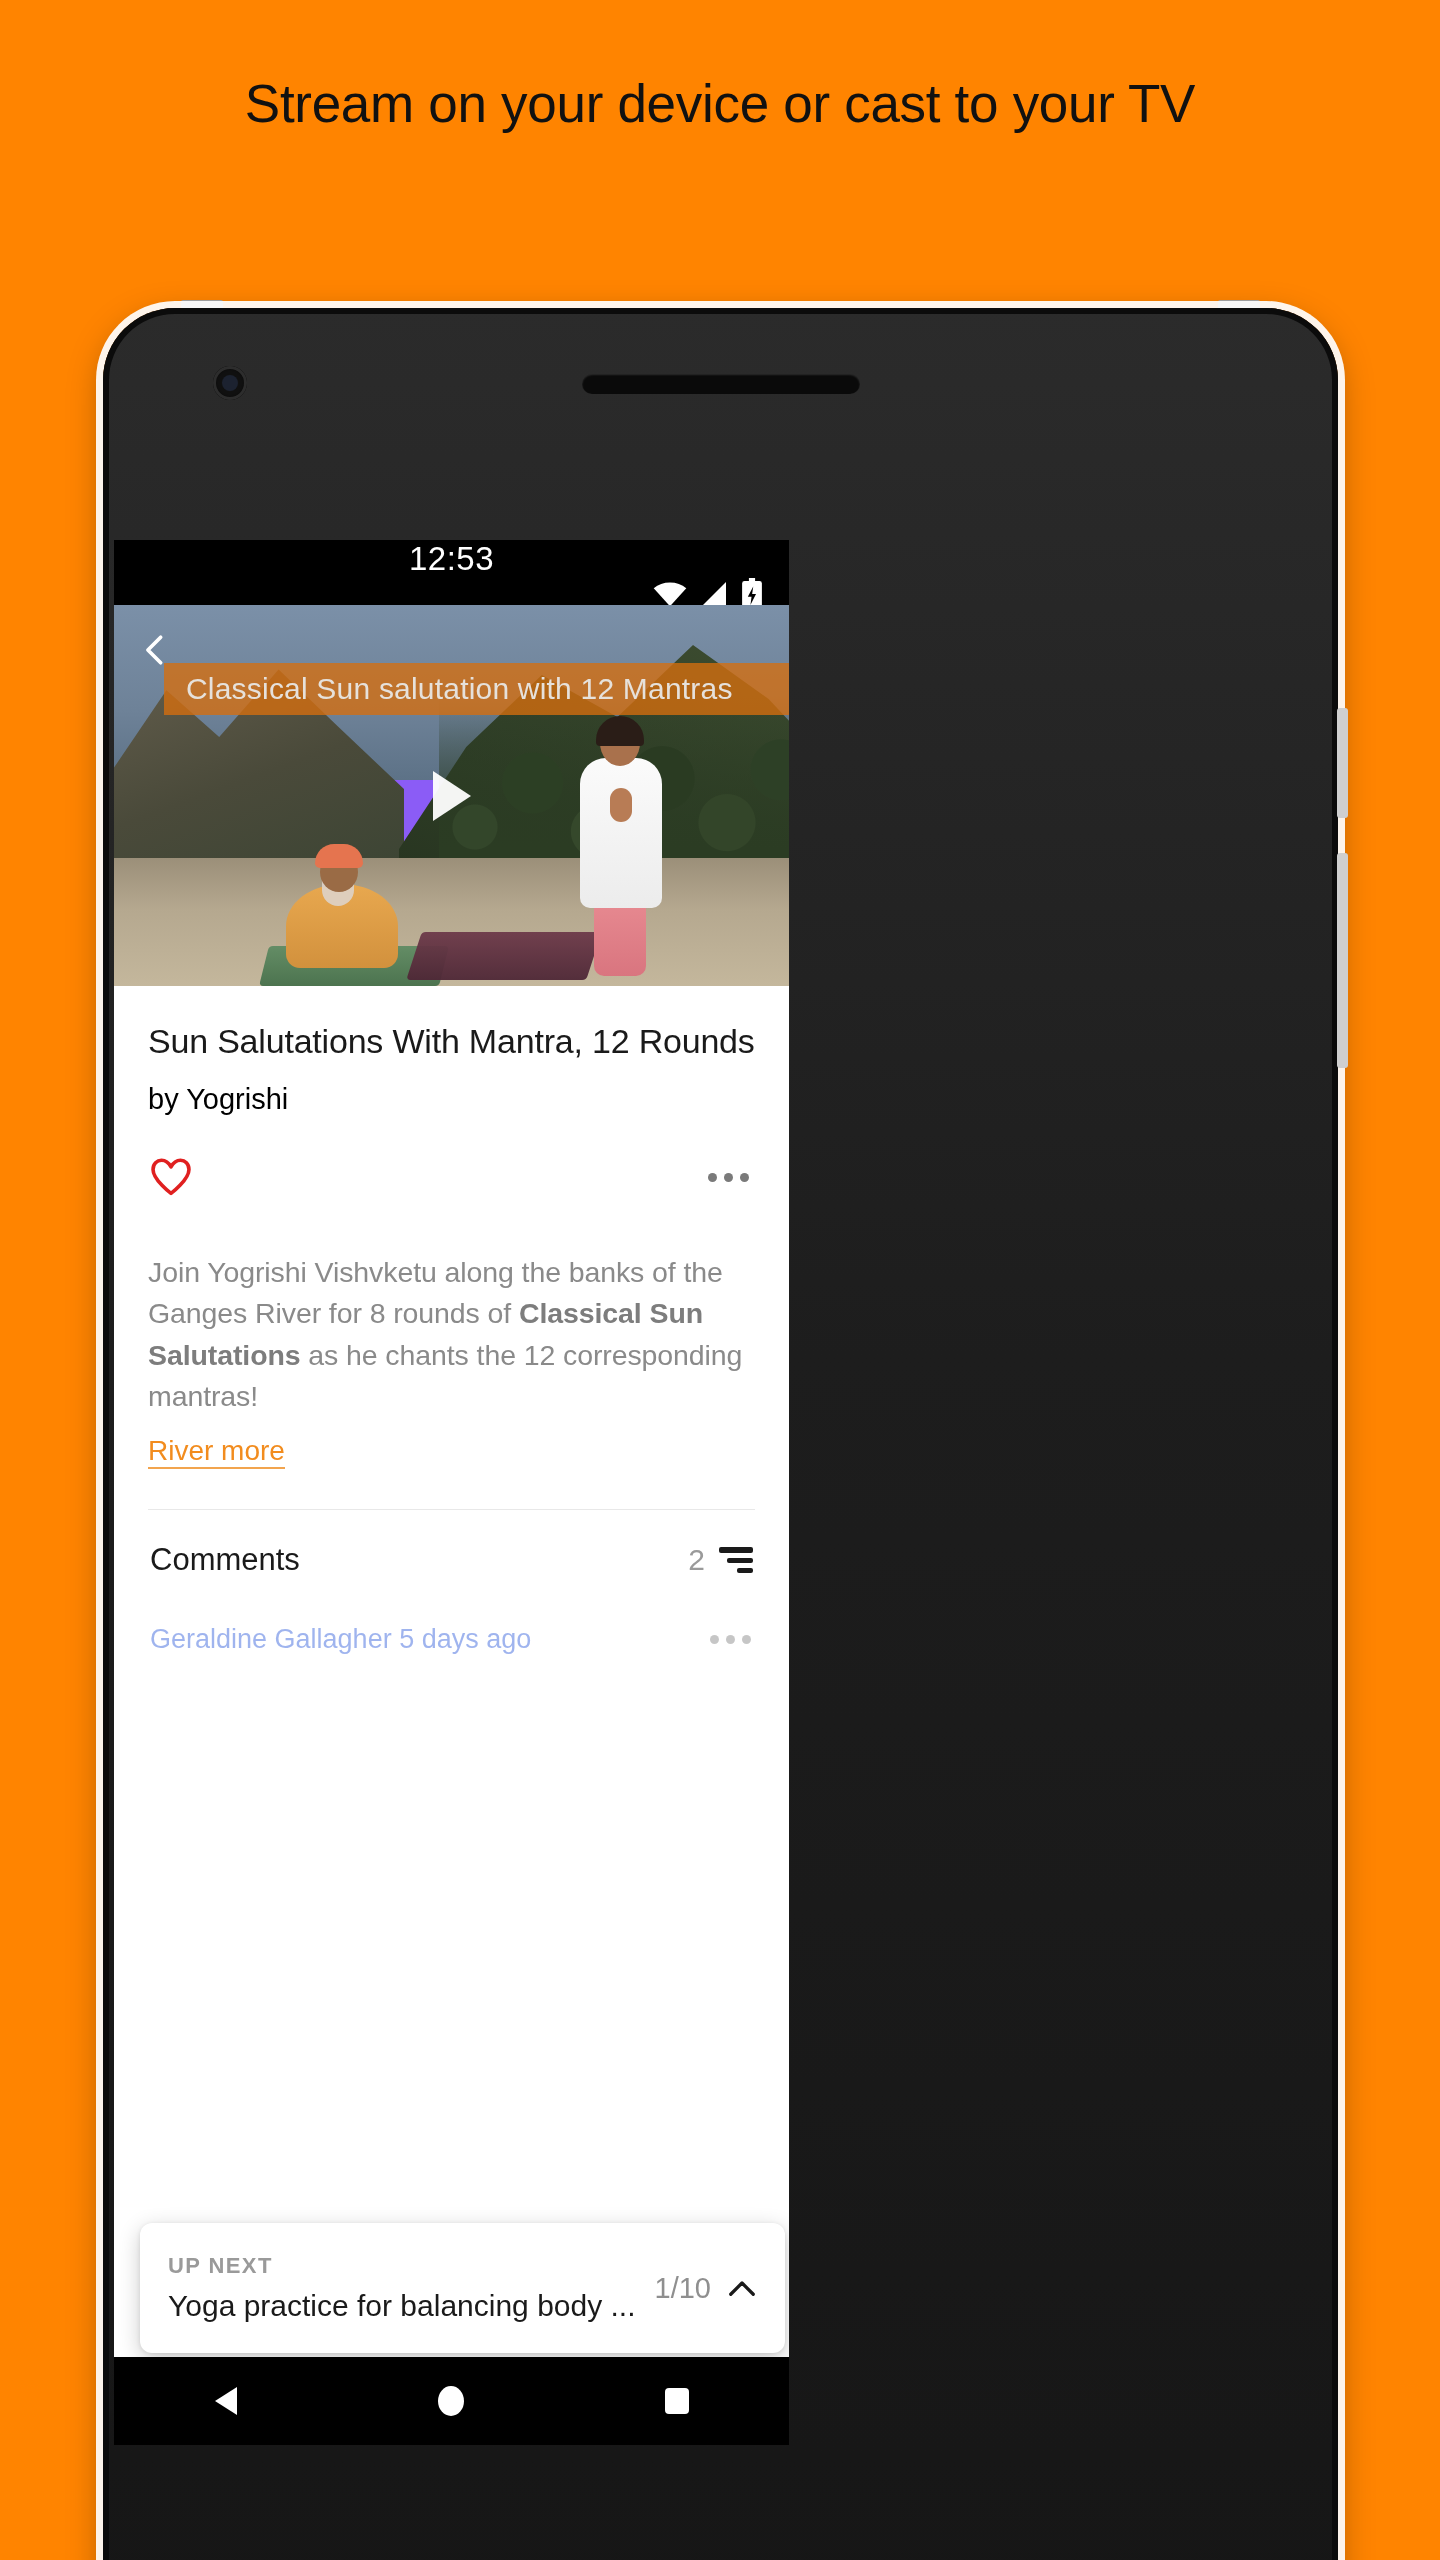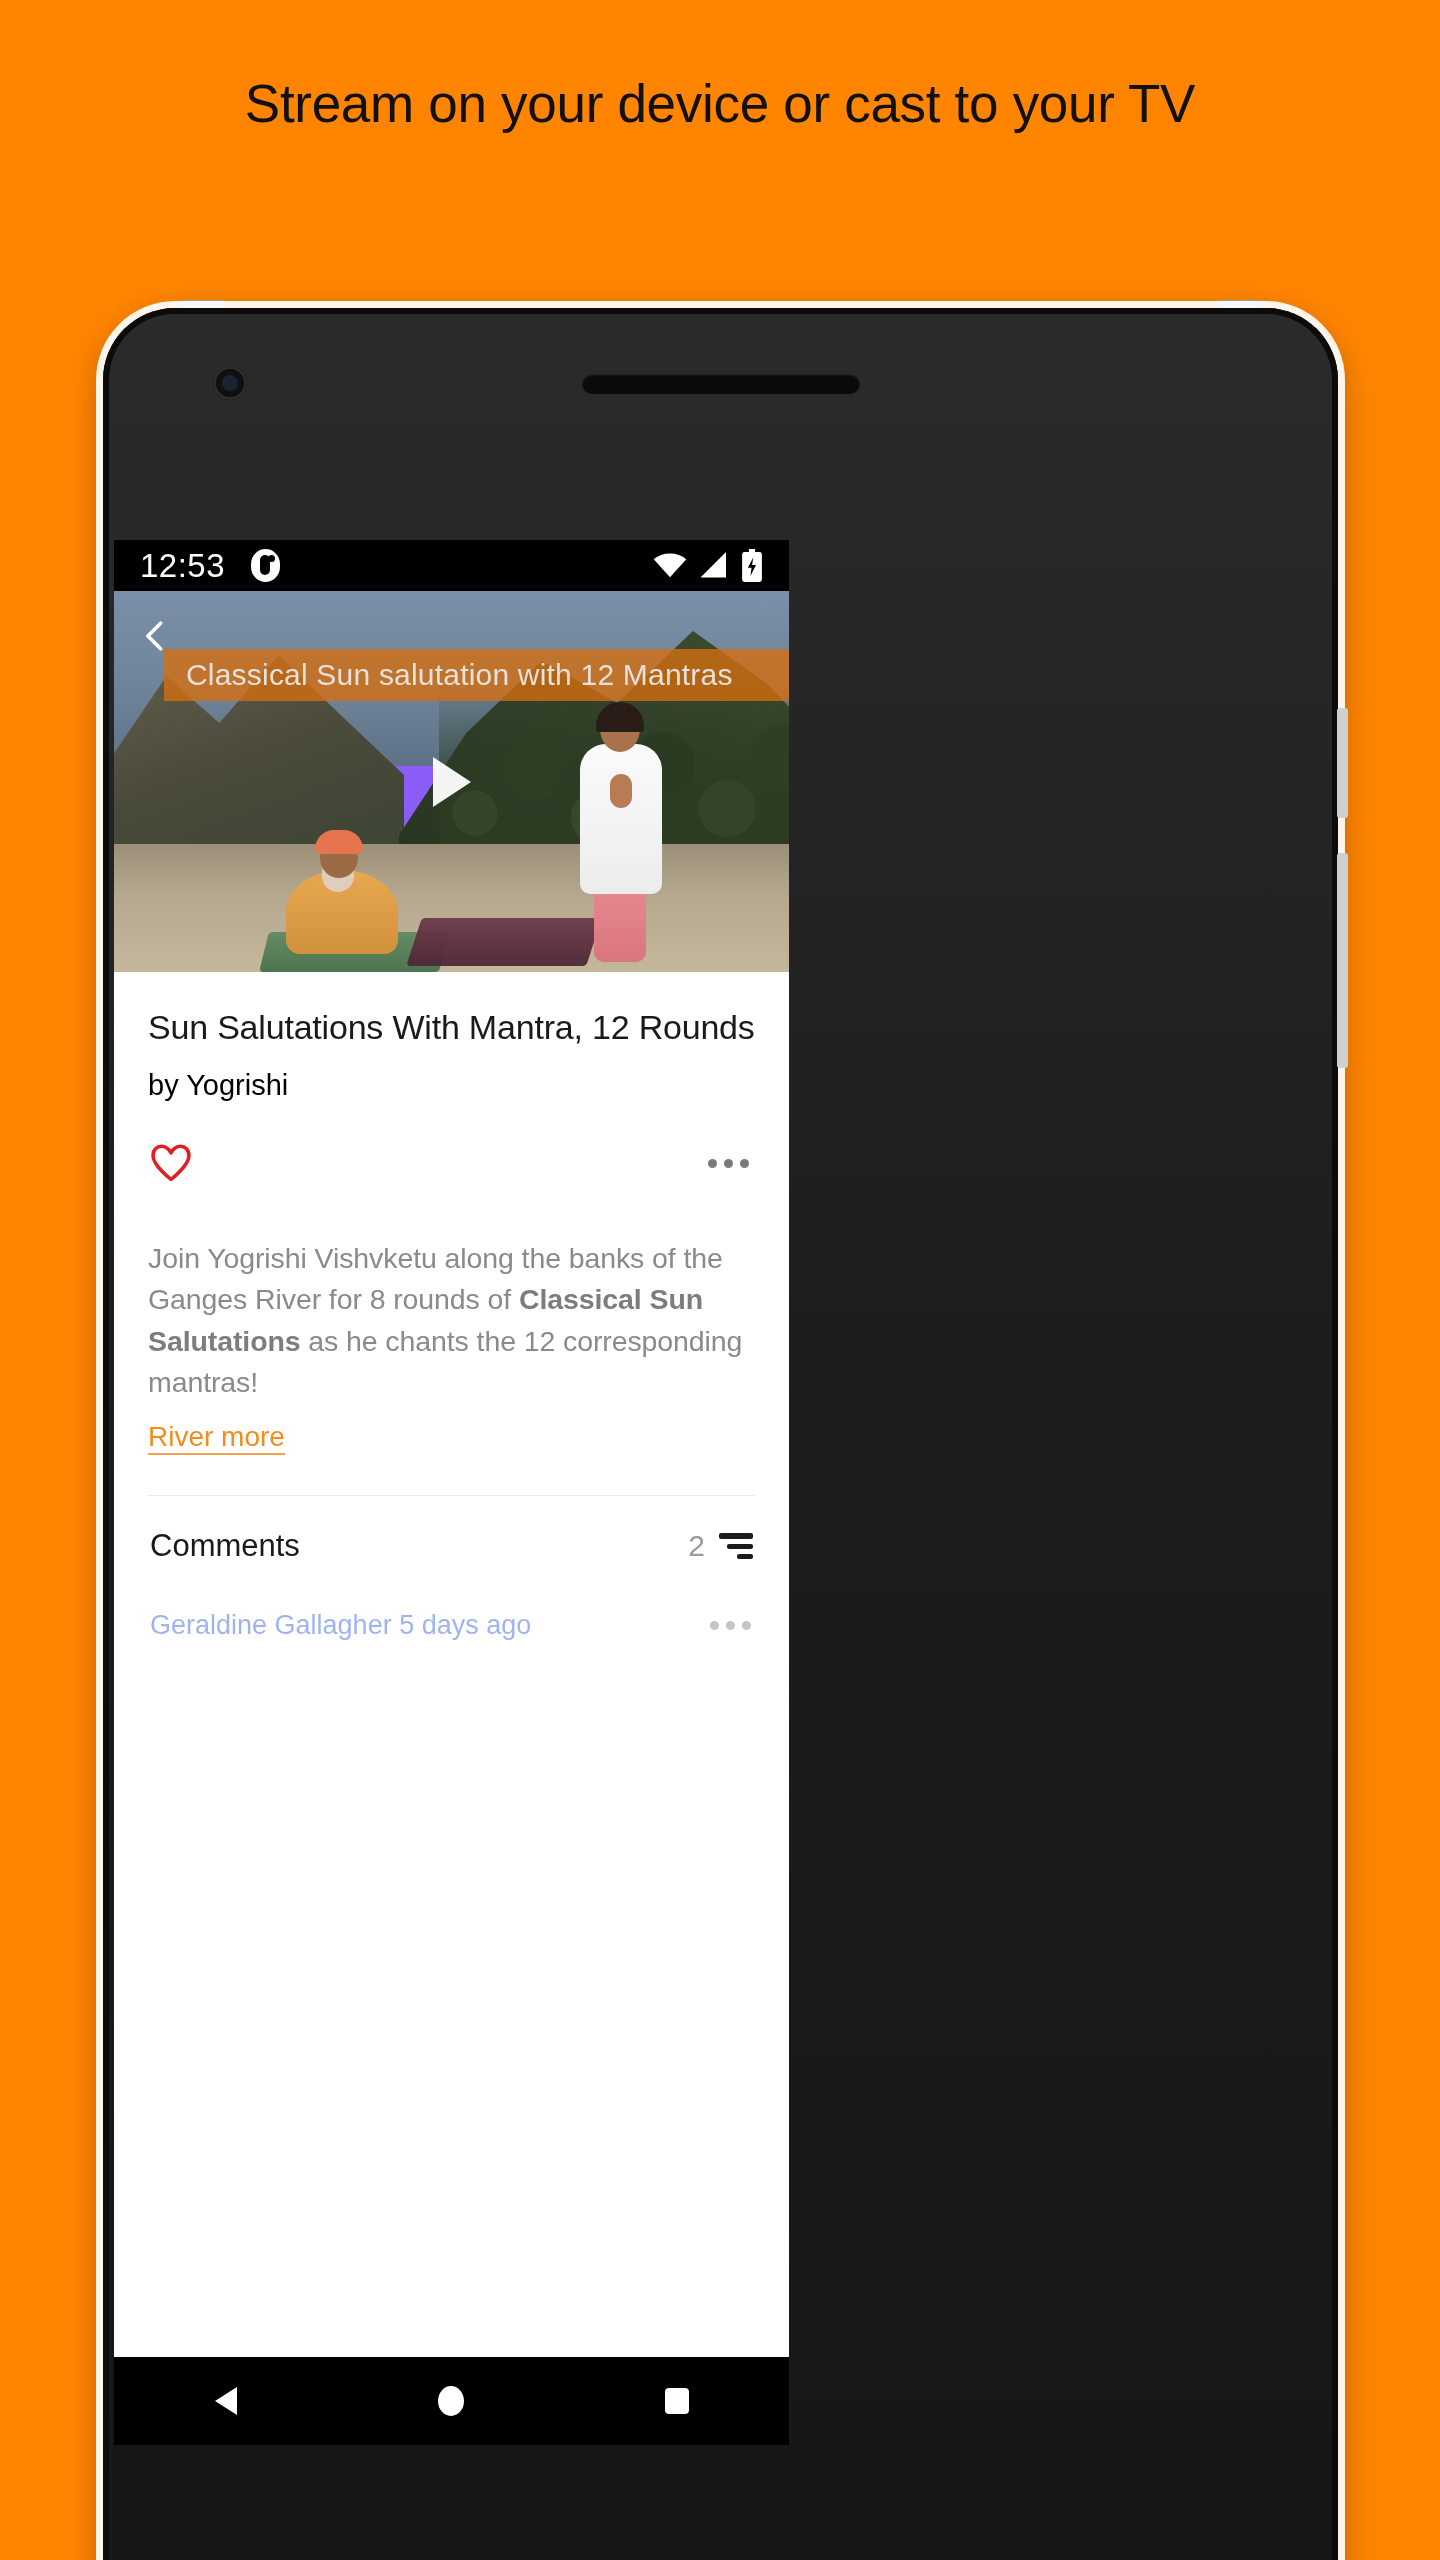--- a/index.html
+++ b/index.html
@@ -65,22 +65,22 @@
   
   .scr{
     position:absolute;
     left:-11px; top:232px;
     width:697px; height:1905px;
     overflow:hidden; background:#ffffff;
   }
 
   
   .statusbar{
-    position:relative; height:51px; background:#000;
-    display:flex; align-items:center; padding:0 26px;
+    position:relative; height:65px; background:#000;
+    display:flex; align-items:center; padding:0 26px;flex-direction:column;
   }
   .sb-time{ color:#fff; font-size:33px; letter-spacing:0.5px; }
   .sb-appicon{
     width:29px; height:33px; margin-left:26px; position:relative;
     background:#fff; border-radius:50%/46%;
   }
   .sb-appicon::after{
     content:""; position:absolute; left:9px; top:6px;
     width:10px; height:20px; background:#000; border-radius:5px;
   }
@@ -408,20 +408,32 @@
         <div class="comment-item">
           <div class="comment-meta">Geraldine Gallagher  5 days ago</div>
           <div class="dots">
               <i></i>
               <i></i>
               <i></i>
             </div>
         </div>
       </div>
 
+      <div class="upnext">
+        <div class="upnext-left">
+          <div class="upnext-label">UP NEXT</div>
+          <div class="upnext-title">Yoga practice for balancing body ...</div>
+        </div>
+        <div class="upnext-right">
+          <div class="upnext-count">1/10</div>
+          <svg class="chev-up" viewBox="0 0 24 16">
+            <path d="M3 13 L12 4 L21 13" stroke="#1a1a1a" stroke-width="2.6" fill="none" stroke-linecap="round" stroke-linejoin="round"></path>
+          </svg>
+        </div>
+      </div>
 
       <div class="navbar">
         <div class="nav-back"></div>
         <div class="nav-home"></div>
         <div class="nav-rec"></div>
       </div>
 
     </div>
   </div>
 </div>

